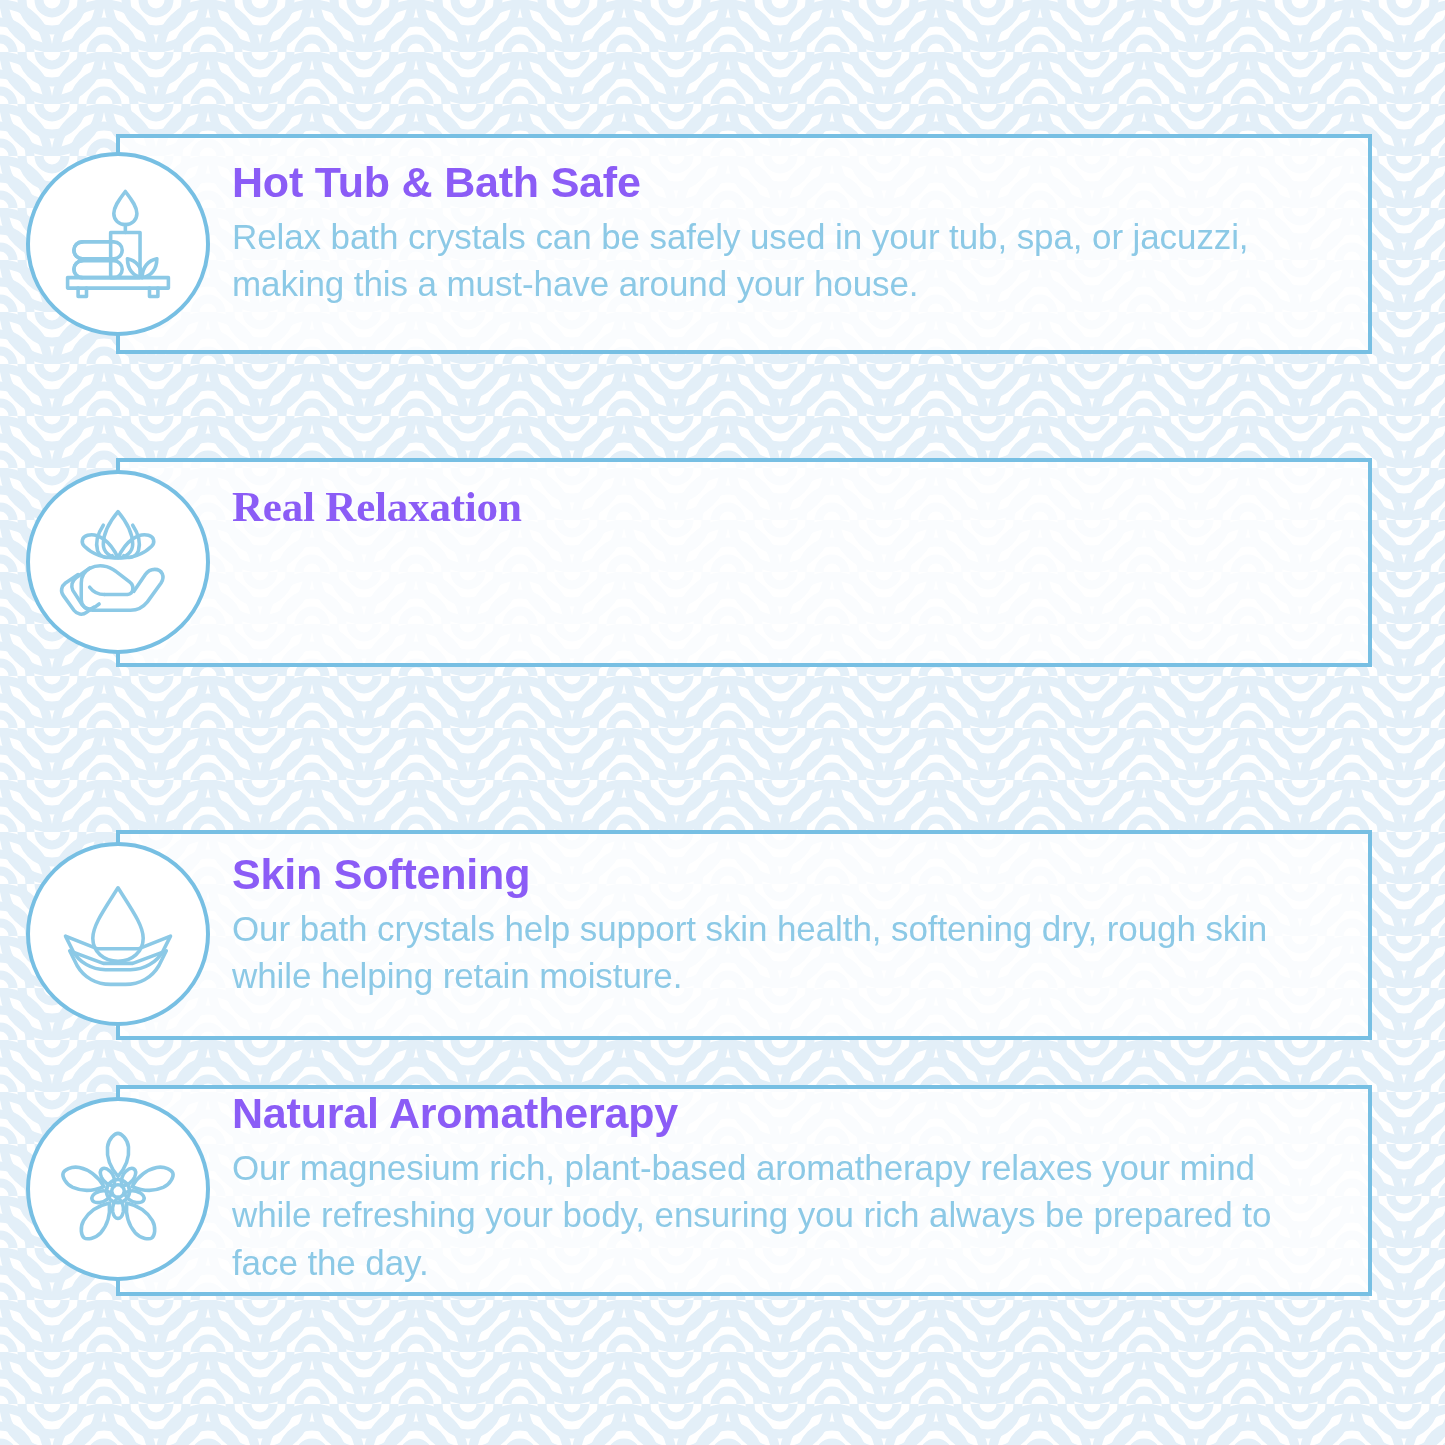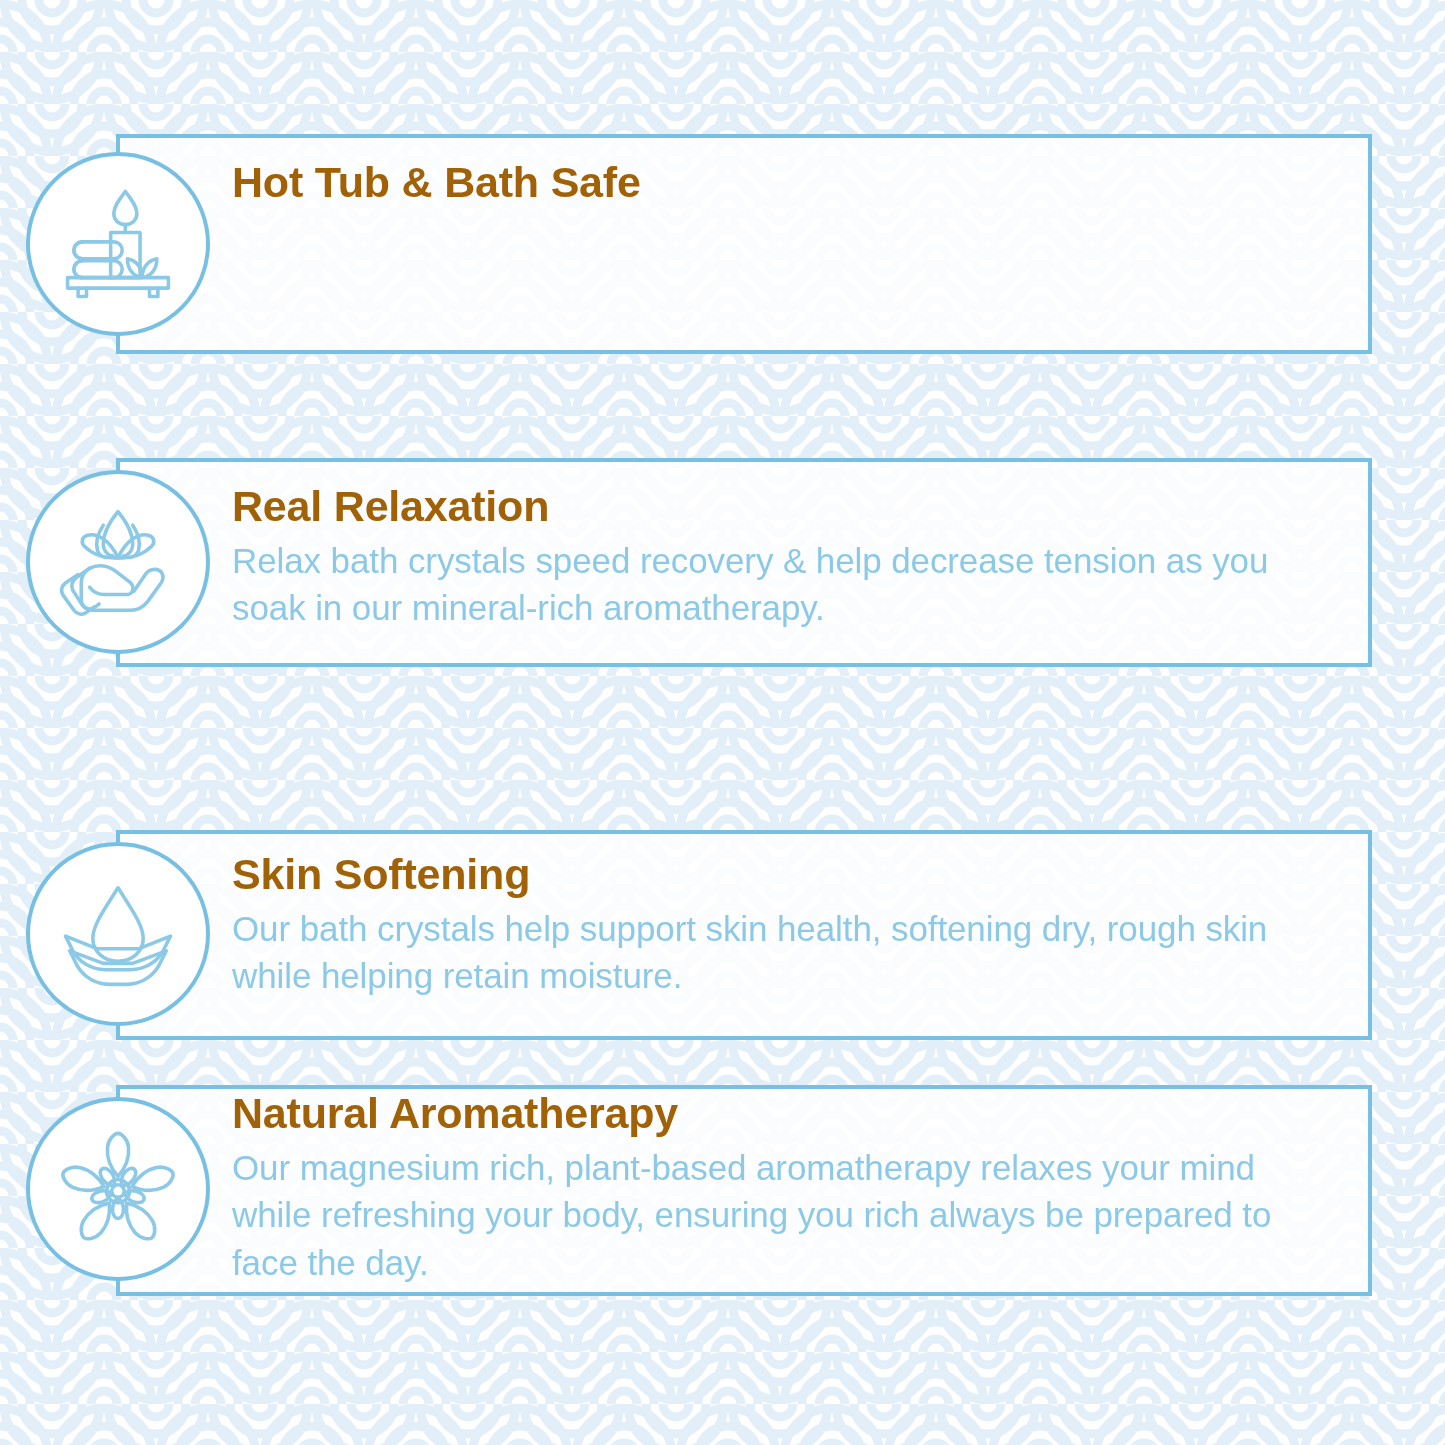--- a/index.html
+++ b/index.html
@@ -66,42 +66,42 @@
   .feature-text {
     position: absolute;
     left: 232px;
     right: 110px;
     z-index: 3;
   }
 
   .feature-title {
     font-size: 43px;
     font-weight: bold;
-    color: #a16207;
+    color: #8b5cf6;
     line-height: 1.05;
     letter-spacing: -0.2px;
     margin-bottom: 8px;
   }
 
   .feature-desc {
     font-size: 35px;
     font-weight: normal;
     color: #8cc9e6;
     line-height: 1.35;
     letter-spacing: -0.1px;
   }
 
   
   #feature-0 { top: 134px;  height: 220px; }
   #feature-0 .icon-badge   { top: 18px; }
   #feature-0 .feature-text { top: 26px; }
 
   #feature-1 { top: 458px;  height: 209px; }
   #feature-1 .icon-badge   { top: 12px; }
-  #feature-1 .feature-text { top: 26px; }
+  #feature-1 .feature-text { top: 26px; font-family: Liberation Serif, serif; }
 
   #feature-2 { top: 786px;  height: 210px; margin-top: 44px; }
   #feature-2 .icon-badge   { top: 12px; }
   #feature-2 .feature-text { top: 22px; }
 
   #feature-3 { top: 1085px; height: 211px; }
   #feature-3 .icon-badge   { top: 12px; }
   #feature-3 .feature-text { top: 6px; }
 </style>
 </head>
@@ -153,20 +153,21 @@
         <path d="M83 92 C83 82 77 75.5 69 74 C69 84 74.5 91 83 92 Z"></path>
 
         <path d="M12 92 L108 92 L108 102 L12 102 Z"></path>
         <path d="M22 102 L22 110 M30 102 L30 110 M22 110 L30 110"></path>
         <path d="M90 102 L90 110 M98 102 L98 110 M90 110 L98 110"></path>
       </svg>
     </div>
 
     <div class="feature-text">
       <div class="feature-title">Hot Tub &amp; Bath Safe</div>
+      <div class="feature-desc">Relax bath crystals can be safely used in your tub, spa, or jacuzzi, making this a must-have around your house.</div>
     </div>
   </div>
 
   <div class="feature" id="feature-1">
     <div class="feature-box"></div>
 
     <div class="icon-badge">
       <svg width="126" height="126" viewBox="0 0 120 120" fill="none" stroke="#8cc9e6" stroke-width="3.4" stroke-linecap="round" stroke-linejoin="round">
 
         <path d="M60 12 C70 24 74 34 74 43 C74 50 67.7 56 60 56 C52.3 56 46 50 46 43 C46 34 50 24 60 12 Z"></path>
@@ -181,21 +182,20 @@
         <path d="M47 91 C40 91 36 88 33 84"></path>
         <path d="M33 66 C28 69 25 74 25 80 L25 96 C25 102 30 106 36 106 L72 106 C78 106 84 103 88 98 L101 80 C105 74 102 67 95 67 C91 67 88 69 86 72 L75 88"></path>
 
         <path d="M33 66 L20 75 C16 78 15 83 17 87 L26 101 C29 105 34 106 38 103 L42 100"></path>
         <path d="M22 72 L10 80 C6 83 5 88 8 92 L18 106 C21 110 26 111 30 108 L37 103"></path>
       </svg>
     </div>
 
     <div class="feature-text">
       <div class="feature-title">Real Relaxation</div>
-      <div class="feature-desc">Relax bath crystals speed recovery &amp; help decrease tension as you soak in our mineral-rich aromatherapy.</div>
     </div>
   </div>
 
   <div class="feature" id="feature-2">
     <div class="feature-box"></div>
 
     <div class="icon-badge">
       <svg width="126" height="126" viewBox="0 0 120 120" fill="none" stroke="#8cc9e6" stroke-width="3.4" stroke-linecap="round" stroke-linejoin="round">
 
         <path d="M60 16 C74 38 84 52 84 64 C84 77 73.3 86 60 86 C46.7 86 36 77 36 64 C36 52 46 38 60 16 Z"></path>

